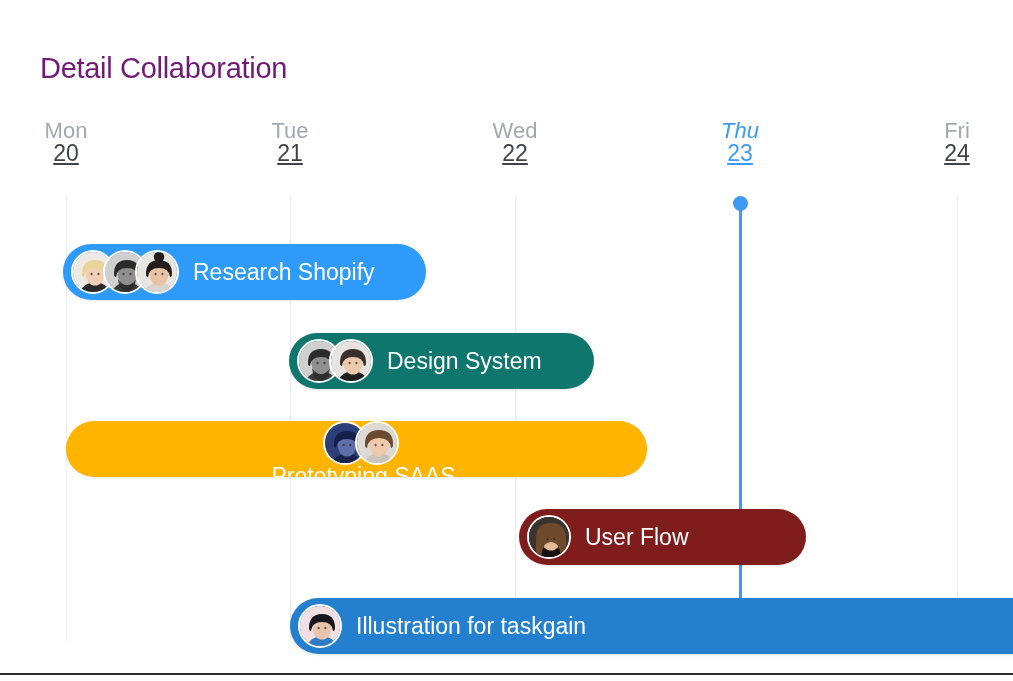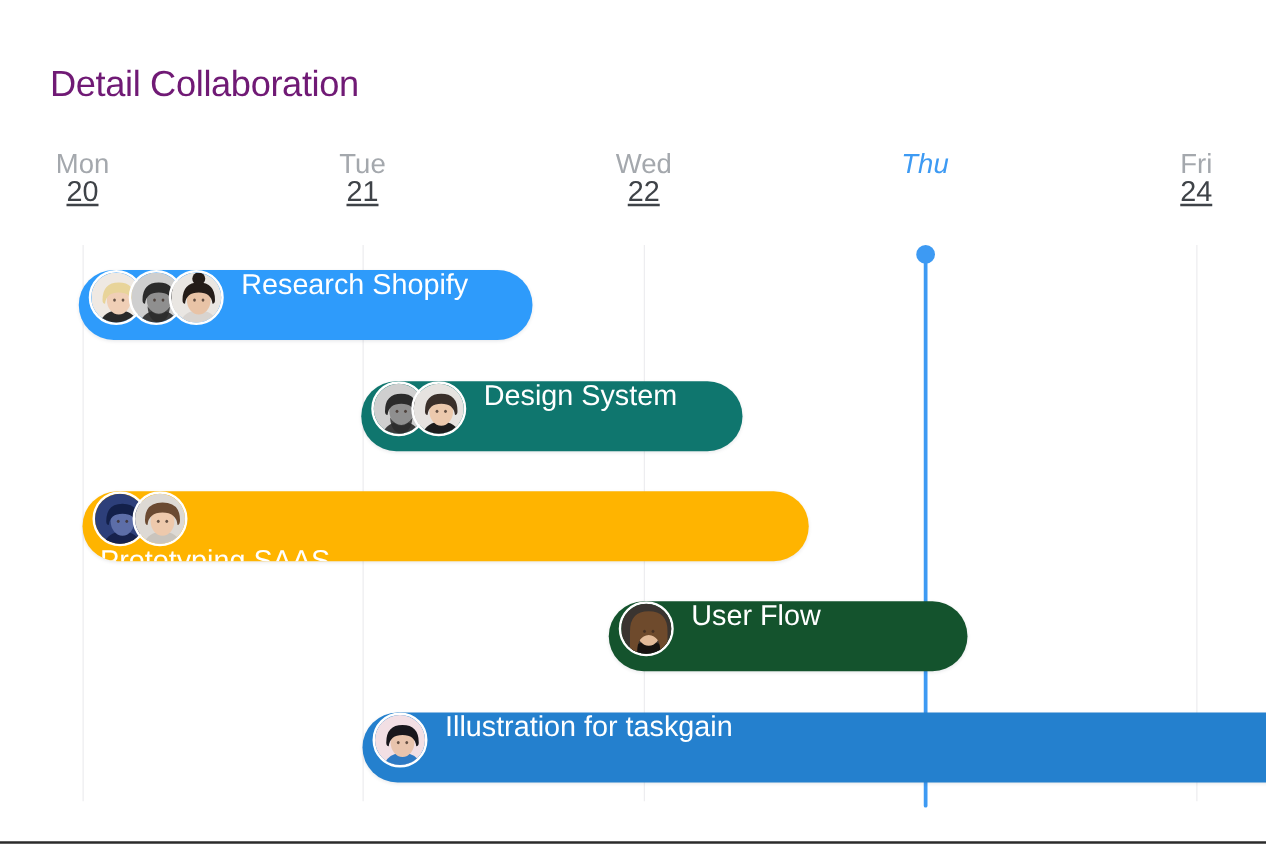--- a/index.html
+++ b/index.html
@@ -123,24 +123,25 @@
     border-radius: 50%;
     background: #3d9af3;
   }
 
   
   .task {
     position: absolute;
     height: 56px;
     border-radius: 28px;
     display: flex;
-    align-items: flex-start;
+    align-items: center;
     cursor: pointer;
     box-shadow: 0 1px 3px rgba(20,30,50,0.10);
     overflow: hidden;
+    margin-top: 28px;
   }
   .task .avatars {
     position: relative;
     flex: 0 0 auto;
     height: 44px;
     margin-left: 8px;
     display: flex;
     align-items: center;
   }
   .avatar {
@@ -192,20 +193,21 @@
       <div class="day-col" style="left: 230px;">
         <div class="day-name">Tue</div>
         <div class="day-num">21</div>
       </div>
       <div class="day-col" style="left: 455px;">
         <div class="day-name">Wed</div>
         <div class="day-num">22</div>
       </div>
       <div class="day-col today" style="left: 680px;">
         <div class="day-name">Thu</div>
+        <div class="day-num">23</div>
       </div>
       <div class="day-col" style="left: 897px;">
         <div class="day-name">Fri</div>
         <div class="day-num">24</div>
       </div>
     </div>
 
   <div id="grid">
       <div class="gridline" style="left: 66px; background: rgb(237, 237, 240);"></div>
       <div class="gridline" style="left: 290px; background: rgb(237, 237, 240);"></div>
@@ -283,21 +285,21 @@
               <rect width="44" height="44" fill="#ddd9d4"></rect>
               <path d="M6 44 Q8 31 22 30 Q36 31 38 44 Z" fill="#c9c4bd"></path>
               <ellipse cx="22" cy="22" rx="9.5" ry="11.5" fill="#eec9ac"></ellipse>
               <path d="M8 21 Q8 7 22 7 Q36 7 36 21 Q36 25 34 25 Q33 15 22 15 Q11 15 10 25 Q8 25 8 21 Z" fill="#6b4a32"></path>
               <ellipse cx="18.6" cy="22" rx="1.1" ry="1.3" fill="#3a2a22" opacity="0.75"></ellipse>
               <ellipse cx="25.4" cy="22" rx="1.1" ry="1.3" fill="#3a2a22" opacity="0.75"></ellipse>
             </svg></div>
         </div>
         <div class="title">Prototyping SAAS</div>
       </div>
-      <div class="task" style="left: 487px; width: 287px; top: 481px; background: #14532d;">
+      <div class="task" style="left: 519px; width: 287px; top: 481px; background: #7f1d1d;">
         <div class="avatars">
           <div class="avatar"><svg viewBox="0 0 44 44" width="44" height="44" aria-hidden="true">
               <rect width="44" height="44" fill="#3a3430"></rect>
               <path d="M6 44 Q8 31 22 30 Q36 31 38 44 Z" fill="#171310"></path>
               <ellipse cx="22" cy="22" rx="9.5" ry="11.5" fill="#e3bb99"></ellipse>
               <path d="M7 22 Q7 6 22 6 Q37 6 37 22 L37 44 L31 44 Q33 26 22 25 Q11 26 13 44 L7 44 Z" fill="#6e4a2c"></path>
               <ellipse cx="18.6" cy="22" rx="1.1" ry="1.3" fill="#3a2a22" opacity="0.75"></ellipse>
               <ellipse cx="25.4" cy="22" rx="1.1" ry="1.3" fill="#3a2a22" opacity="0.75"></ellipse>
             </svg></div>
         </div>

